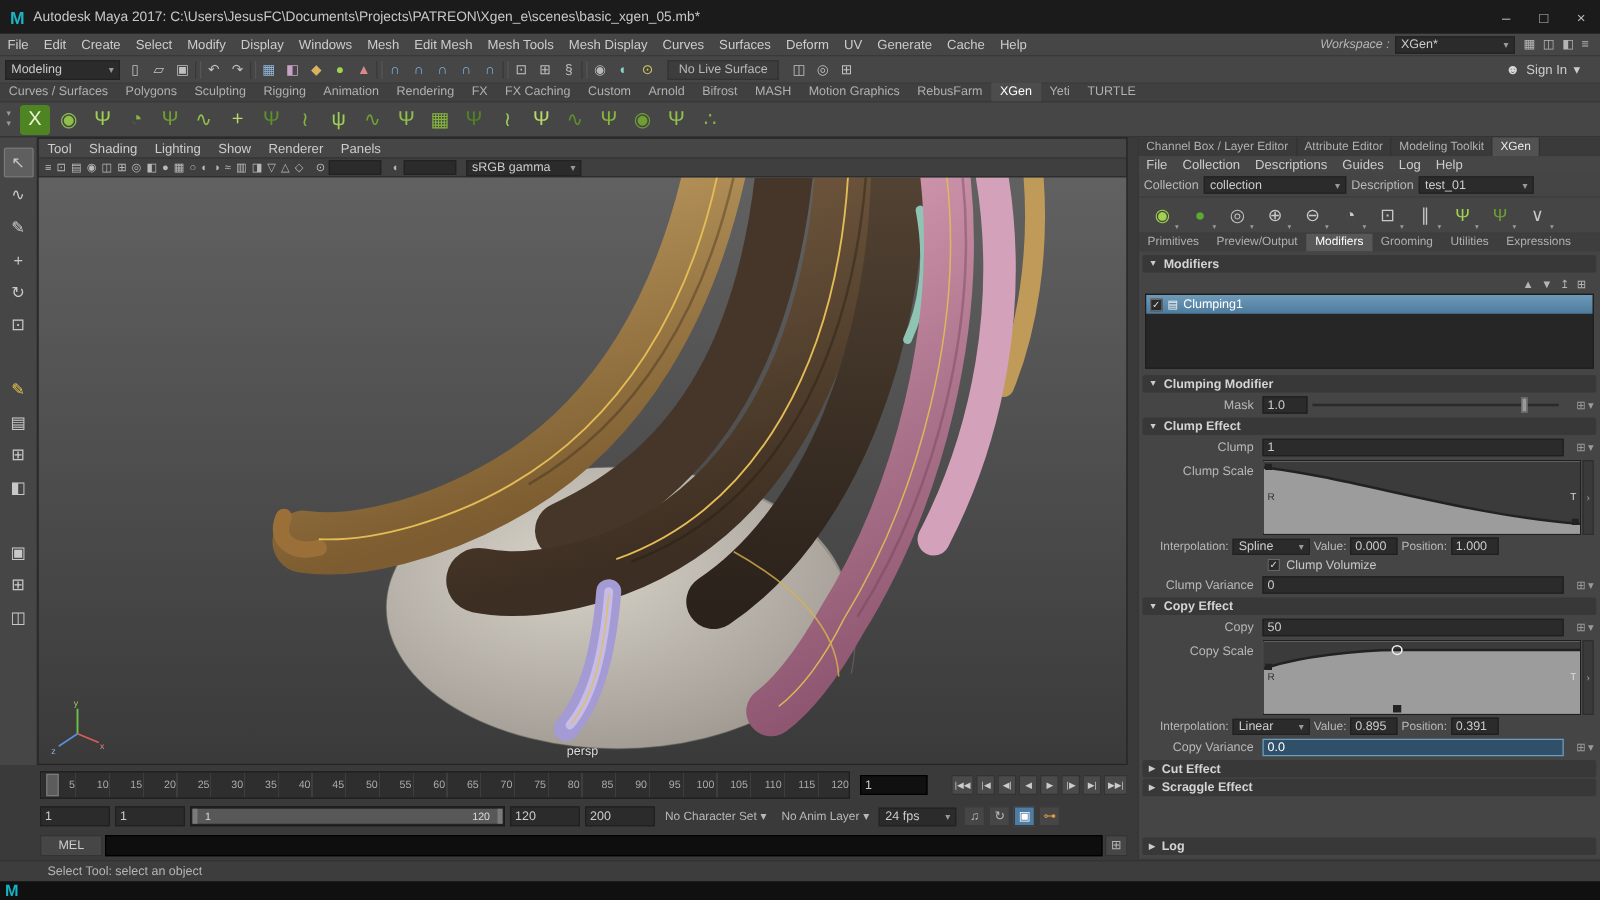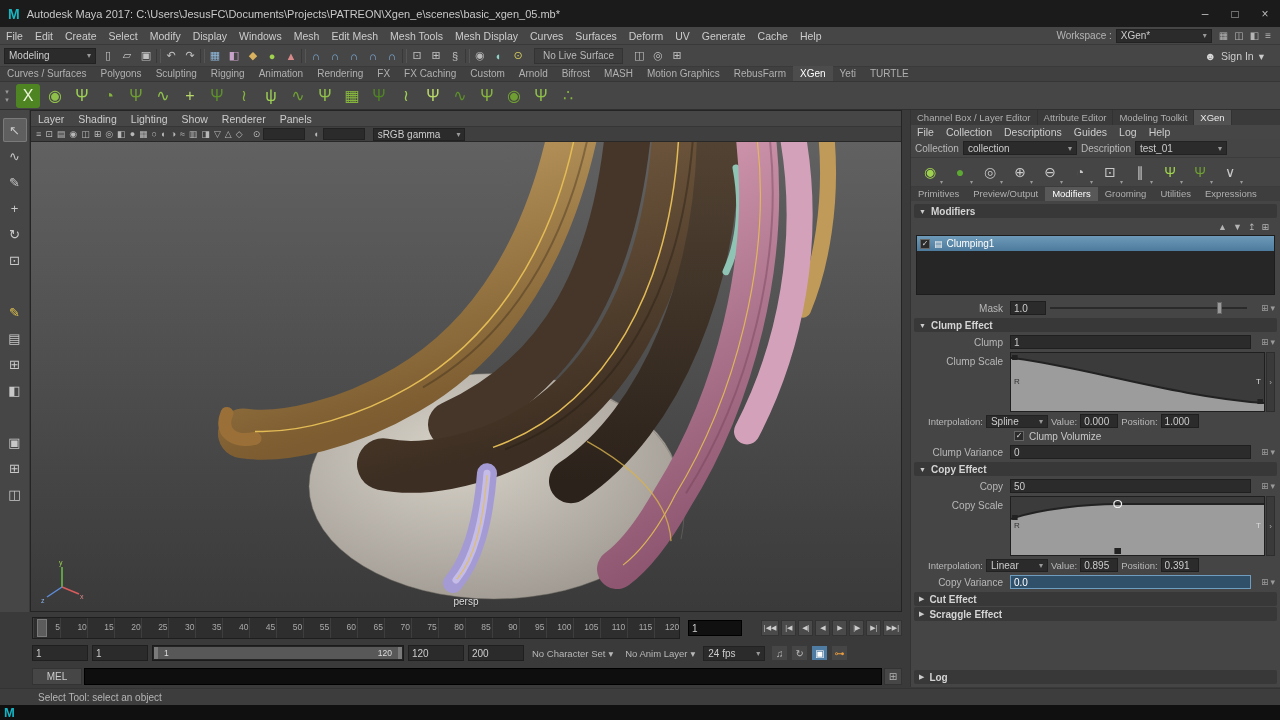--- a/index.html
+++ b/index.html
@@ -11,21 +11,21 @@
 
   .titlebar{position:absolute;left:0;top:0;width:100%;height:27px;background:#1b1b1b;display:flex;align-items:center;}
   .maya-logo{color:#1ab5c1;font-weight:bold;font-size:14px;margin:0 7px 0 8px;}
   .title-text{font-size:11px;color:#c8c8c8;white-space:nowrap;}
   .winbtns{margin-left:auto;display:flex;height:100%;}
   .winbtn{width:30px;height:100%;display:flex;align-items:center;justify-content:center;color:#bbb;font-size:12px;cursor:default;}
 
   .menubar{position:absolute;left:0;top:27px;width:100%;height:18px;background:#464646;display:flex;align-items:center;border-bottom:1px solid #393939;}
   .menubar li{padding:0 6px;font-size:10.5px;color:#ccc;white-space:nowrap;}
   .workspace{margin-left:auto;display:flex;align-items:center;gap:4px;padding-right:6px;}
-  .ws-label{font-size:10px;color:#b5b5b5;}
+  .ws-label{font-size:10px;color:#b5b5b5;font-style:italic;}
   .combo{background:#2b2b2b;border:1px solid #222;height:14px;display:flex;align-items:center;font-size:10px;color:#ccc;padding:0 4px;gap:16px;white-space:nowrap;}
   .combo .caret{color:#999;font-size:8px;margin-left:auto;}
   .ws-combo{width:96px;}
   .mb-icons{display:flex;}
   .mini-icon{color:#b5b5b5;font-size:10px;padding:0 3px;}
 
   .statusline{position:absolute;left:0;top:45px;width:100%;height:22px;background:#464646;display:flex;align-items:center;gap:3px;padding:0 4px;border-bottom:1px solid #3a3a3a;}
   .mode-combo{width:92px;height:16px;}
   .iconstrip{display:flex;align-items:center;gap:1px;}
   .sicon{width:18px;height:18px;display:flex;align-items:center;justify-content:center;font-size:11px;color:#c0c0c0;}
@@ -311,21 +311,21 @@
     <div class="tb-group">
         <span class="tbicon">▣</span>
         <span class="tbicon">⊞</span>
         <span class="tbicon">◫</span>
       </div>
   </div>
 
   <div class="viewport">
     <div class="vp-menubar">
       <ul>
-          <li class="vp-menu-item">Layer</li>
+          <li class="vp-menu-item">Tool</li>
           <li class="vp-menu-item">Shading</li>
           <li class="vp-menu-item">Lighting</li>
           <li class="vp-menu-item">Show</li>
           <li class="vp-menu-item">Renderer</li>
           <li class="vp-menu-item">Panels</li>
         </ul>
     </div>
     <div class="vp-toolbar">
       <div class="vp-icons">
           <span class="vpicon">≡</span>
@@ -517,20 +517,24 @@
           <span class="mt-icon">⊞</span>
         </div>
       <div class="mod-list">
         <div class="mod-row selected">
           <span class="chk">✓</span>
           <span class="mod-ico">▤</span>
           <span class="mod-name">Clumping1</span>
         </div>
       </div>
 
+      <div class="sec-hdr">
+        <span class="arr">▼</span>
+        <span class="ttl">Clumping Modifier</span>
+      </div>
       <div class="xg-row">
         <span class="xg-label">Mask</span>
         <input class="xg-input small" value="1.0" style="">
         <div class="slider">
           <div class="track"></div>
           <div class="handle" style="left:85%"></div>
         </div>
         <div class="fld-icons">
           <span>⊞</span>
           <span>▾</span>

